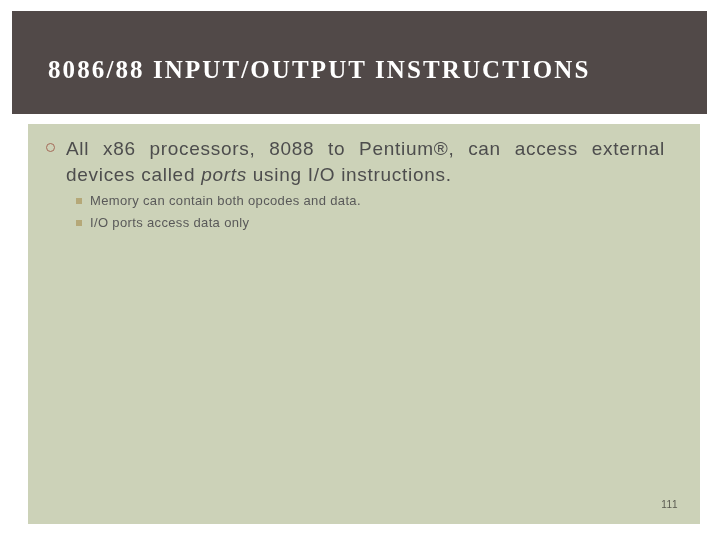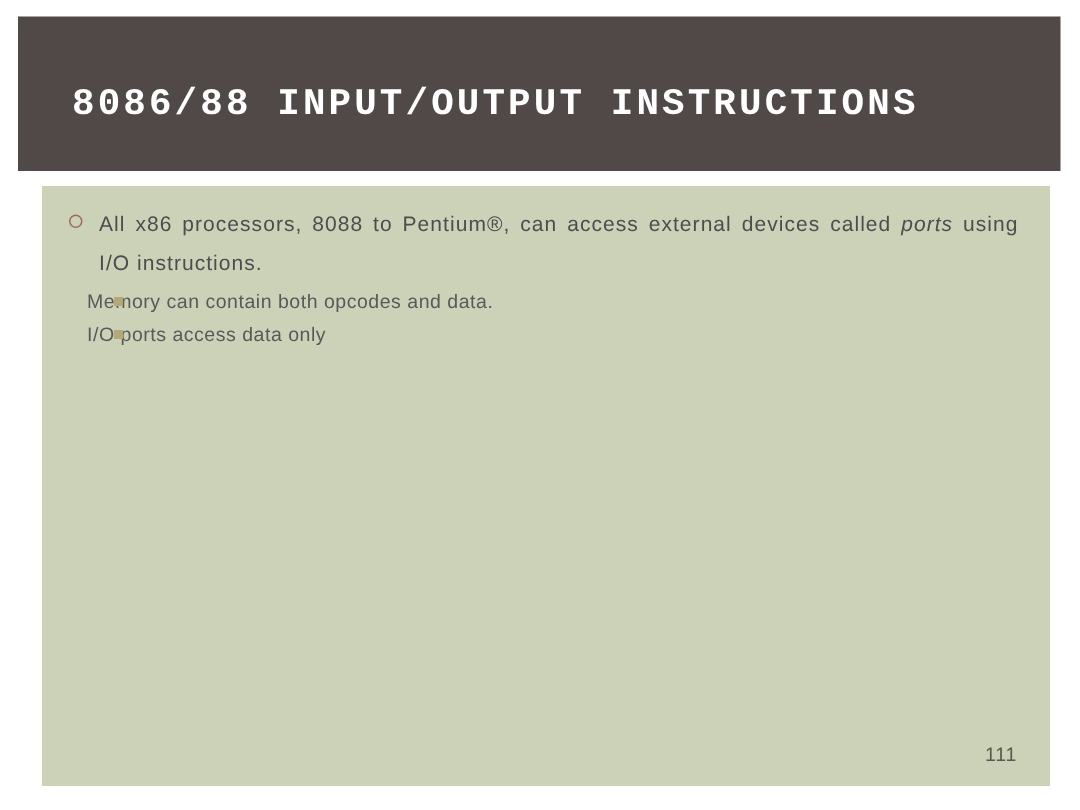--- a/index.html
+++ b/index.html
@@ -32,21 +32,21 @@
     width: 695px;
     height: 103px;
     background: #514948;
   }
   .title-text {
     position: absolute;
     left: 36px;
     top: 44px;
     width: 640px;
     color: #ffffff;
-    font-family: Liberation Mono, monospace;
+    font-family: Liberation Serif, serif;
     font-size: 25px;
     font-weight: bold;
     letter-spacing: 2.1px;
     line-height: 30px;
     white-space: nowrap;
   }
 
   
   .content-panel {
     position: absolute;
@@ -60,45 +60,45 @@
   .body-block {
     position: absolute;
     left: 0px;
     top: 12px;
     width: 672px;
   }
 
   
   .lvl1 {
     position: relative;
-    margin: 0 0 0 0;
+    margin: 0 14px 0 0;
     padding: 0 21px 0 38px;
     color: #4d4d4d;
     font-family: "Liberation Sans", sans-serif;
-    font-size: 14px;
+    font-size: 19px;
     line-height: 26px;
     text-align: justify;
     letter-spacing: 0.7px;
   }
   .lvl1 .ring-bullet {
     position: absolute;
     left: 18px;
     top: 7px;
     width: 9px;
     height: 9px;
     border: 1.8px solid #a56a58;
     border-radius: 50%;
     box-sizing: border-box;
   }
 
   
   .lvl2 {
     position: relative;
     margin: 0;
-    padding: 0 21px 0 30px;
+    padding: 0 21px 0 62px;
     color: #595959;
     font-family: "Liberation Sans", sans-serif;
     font-size: 13px;
     line-height: 22px;
     text-align: left;
     letter-spacing: 0.35px;
   }
   .lvl2 .square-bullet {
     position: absolute;
     left: 48px;
@@ -116,21 +116,21 @@
   .gap-before-sub { margin-top: 2px; }
   .gap-before-lvl1 { margin-top: 3px; }
 
   
   .page-number {
     position: absolute;
     right: 22px;
     bottom: 14px;
     color: #5a5a50;
     font-family: "Liberation Sans", sans-serif;
-    font-size: 13px;
+    font-size: 10px;
     letter-spacing: 0.5px;
   }
 </style>
 </head>
 <body>
 
 <div class="slide">
 
   <div class="title-band">
     <div class="title-text">8086/88 INPUT/OUTPUT INSTRUCTIONS</div>

